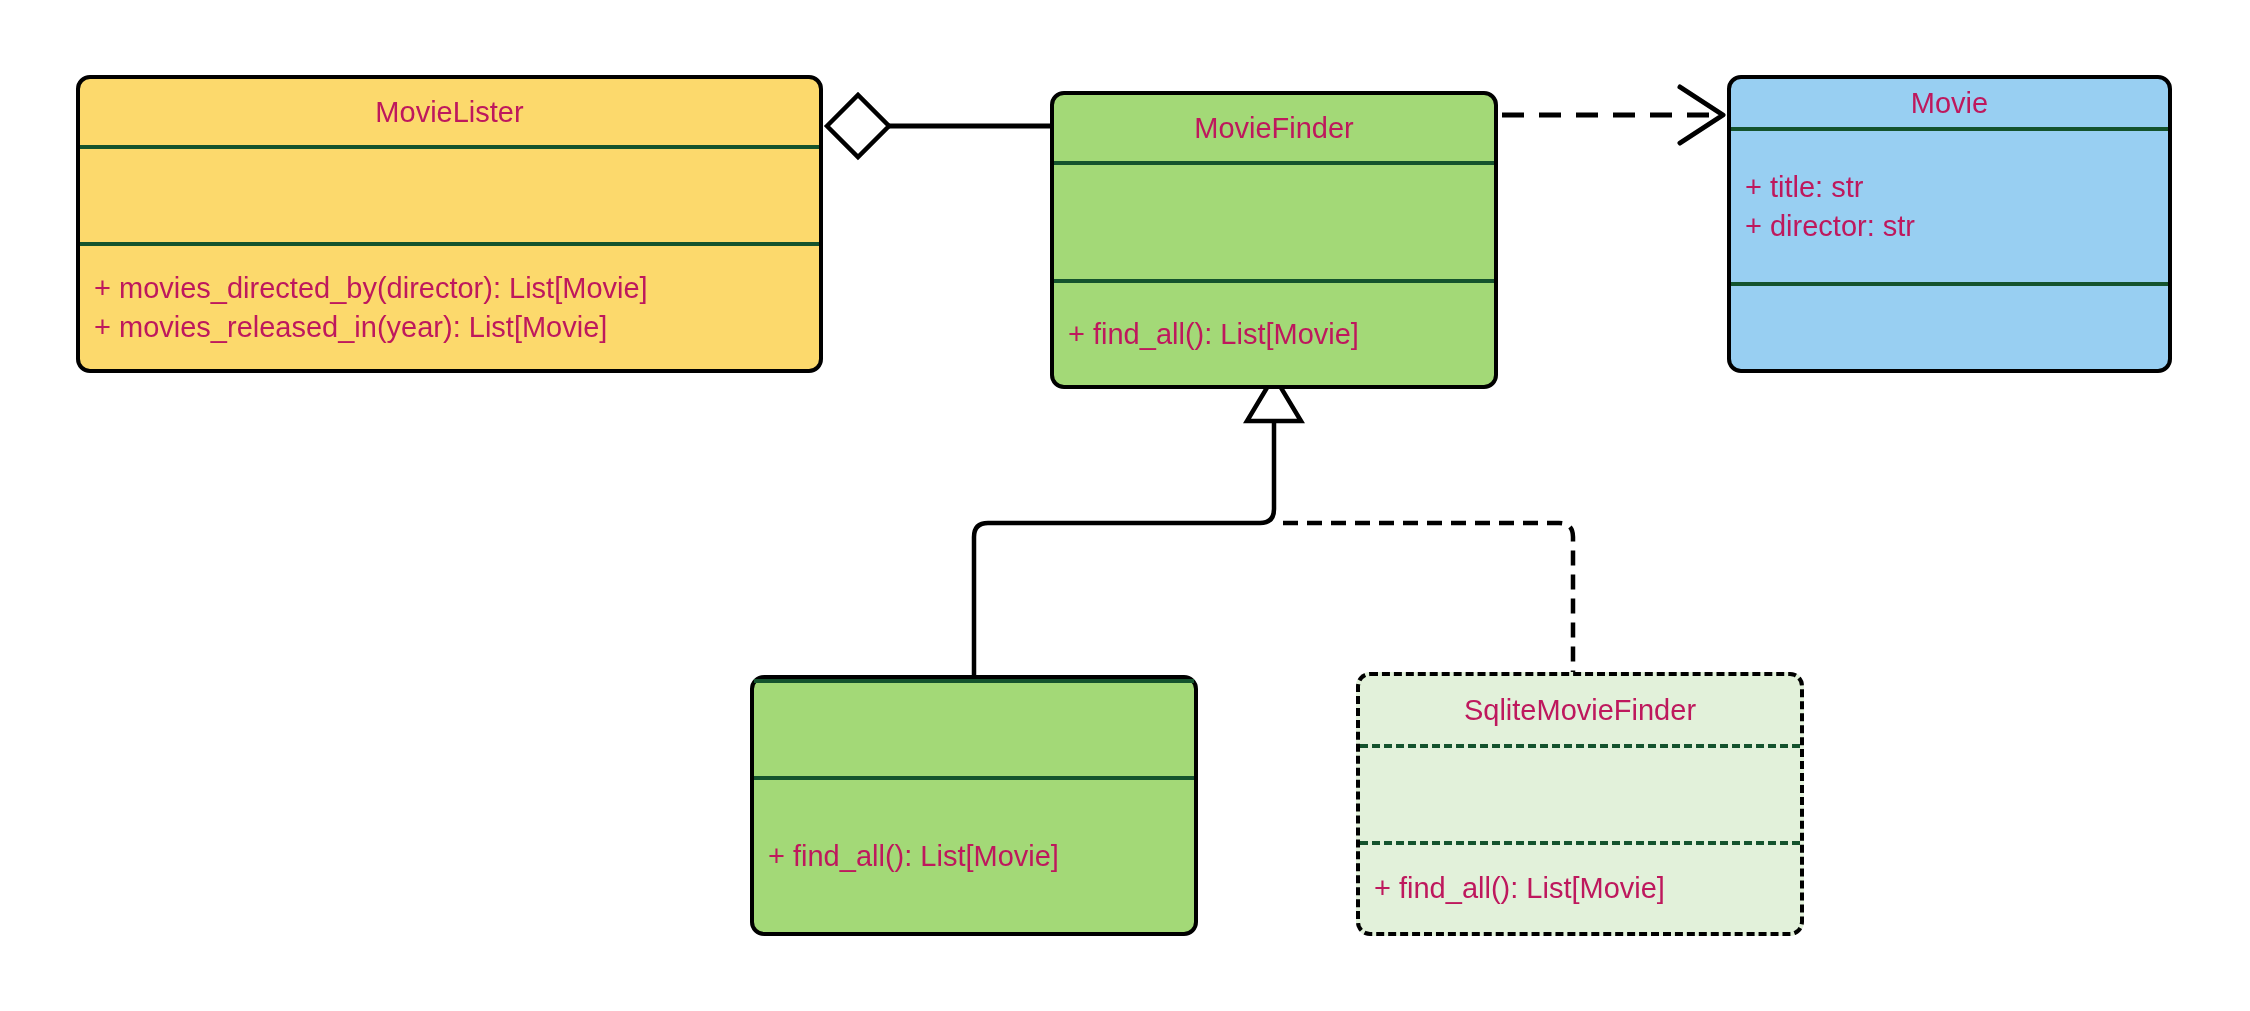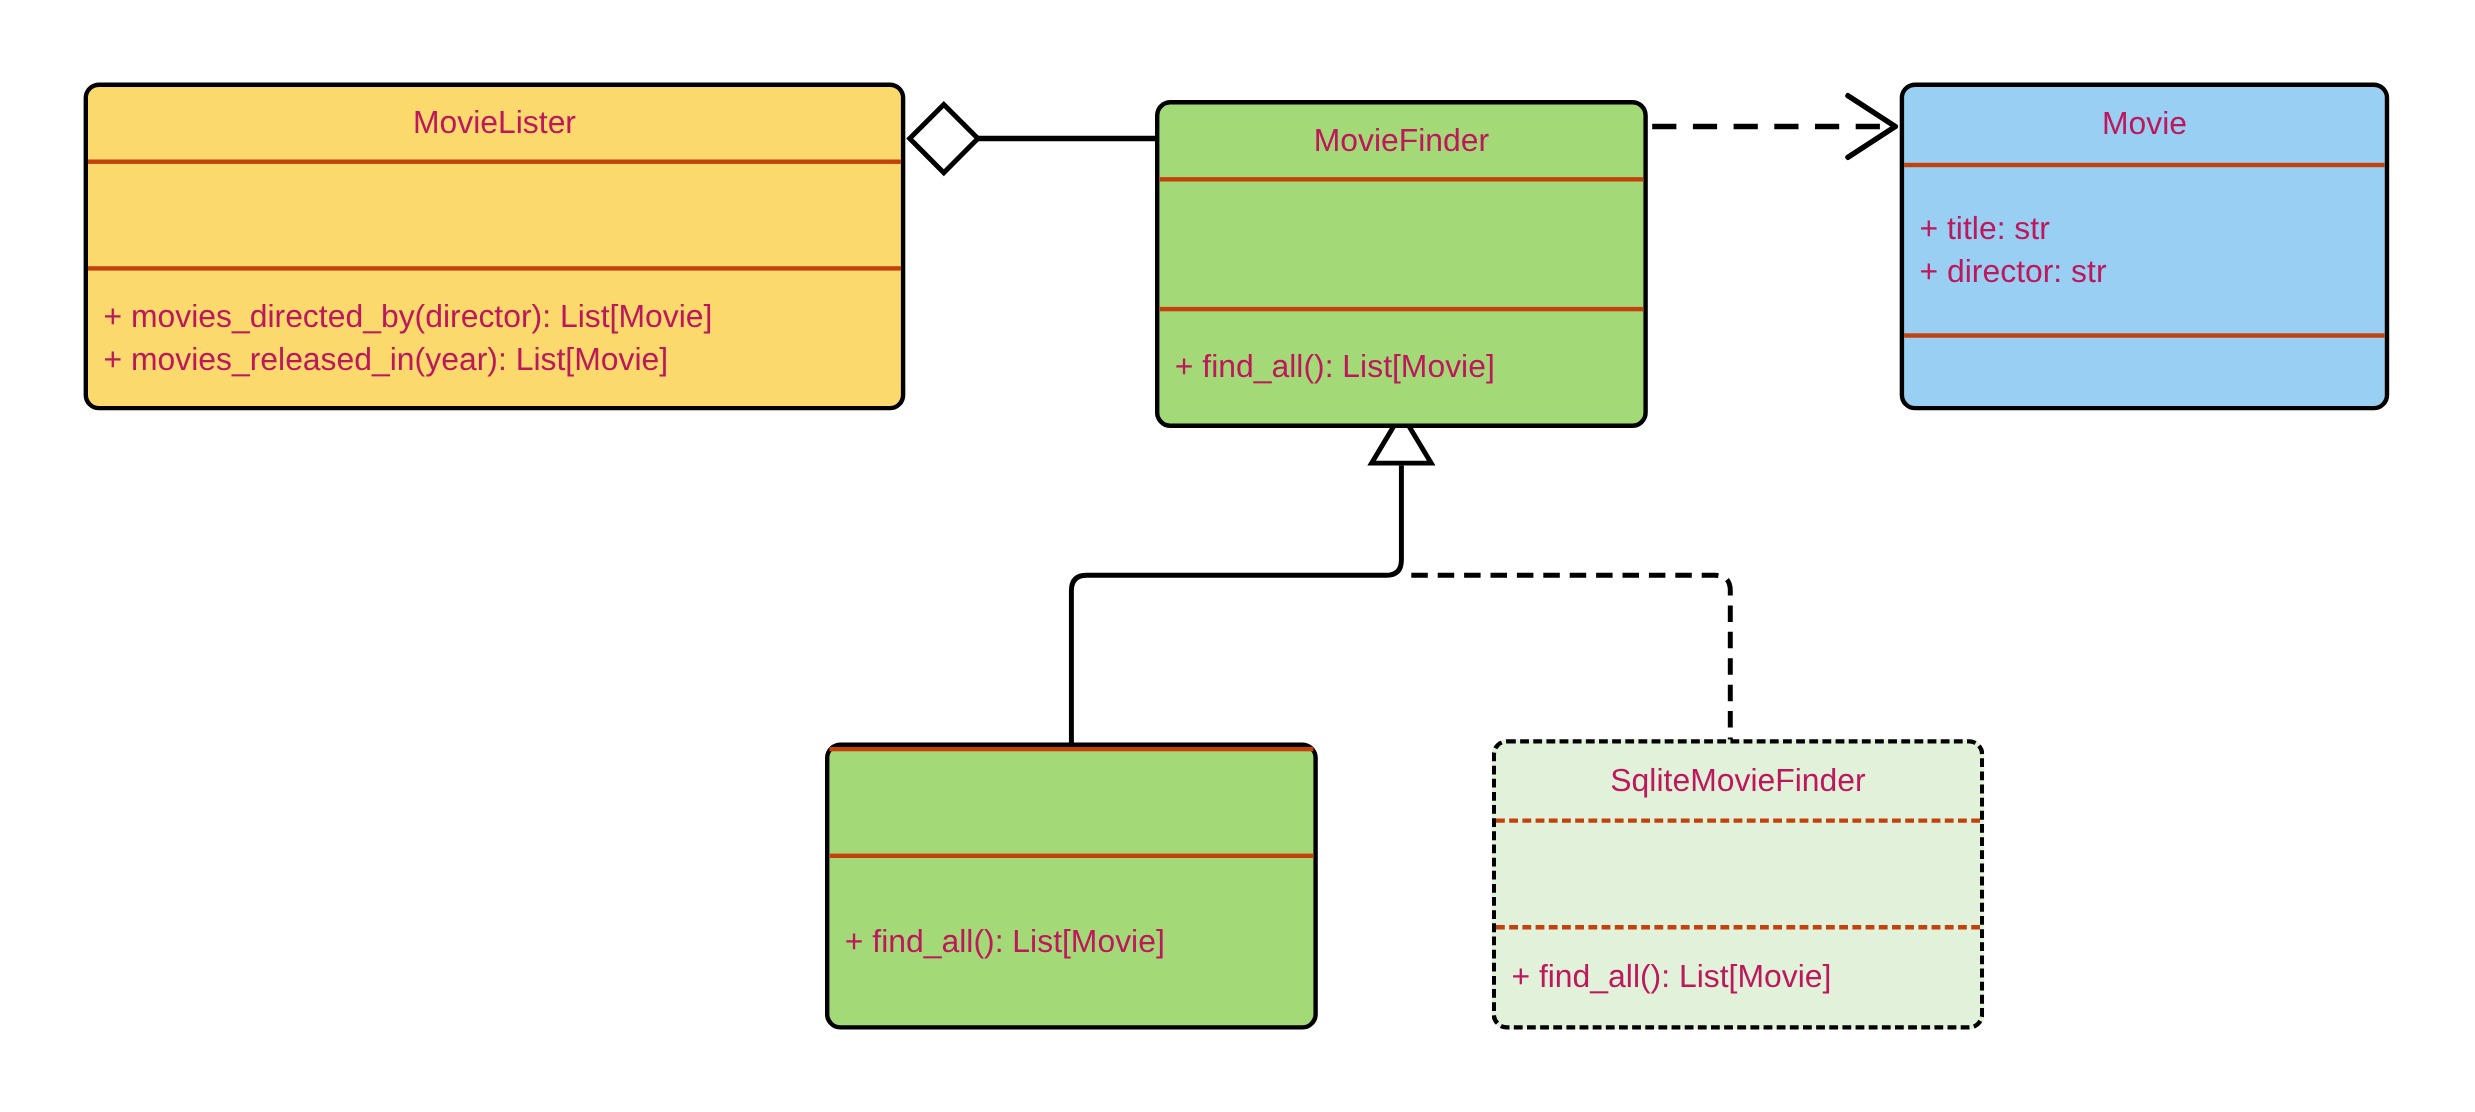--- a/index.html
+++ b/index.html
@@ -8,21 +8,21 @@
     font-family:"Liberation Sans",sans-serif;color:#be185d;overflow:hidden;
   }
   svg.wires{position:absolute;left:0;top:0;width:2250px;height:1011px;}
   .uml-class{
     position:absolute;box-sizing:border-box;
     border:4px solid #000;border-radius:14px;
     display:flex;flex-direction:column;
   }
   .uml-class.dashed{border-style:dashed;}
   .cmp{box-sizing:border-box;flex:0 0 auto;}
-  .cmp.divided{border-top:4px solid #c2410c;}
+  .cmp.divided{border-top:4px solid #14532d;}
   .uml-class.dashed .cmp.divided{border-top-style:dashed;}
   .cmp.title{
     display:flex;align-items:center;justify-content:center;
     font-size:29px;white-space:nowrap;
   }
   .cmp.members{
     display:flex;flex-direction:column;justify-content:center;
     padding:0 14px;font-size:29px;line-height:39px;white-space:nowrap;
   }
   .cmp.grow{flex:1 1 auto;}
@@ -64,21 +64,21 @@
 
   <div class="uml-class" style="left: 1050px; top: 75px; width: 448px; height: 298px; background-color: rgb(163, 217, 119); margin-top: 16px;">
     <div class="cmp title" style="height:66px;">MovieFinder</div>
     <div class="cmp divided" style="height:118px;"></div>
     <div class="cmp divided members grow">
       <div>+ find_all(): List[Movie]</div>
     </div>
   </div>
 
   <div class="uml-class" style="left: 1727px; top: 75px; width: 445px; height: 298px; background-color: rgb(152, 207, 242);">
-    <div class="cmp title" style="height:69px;">Movie</div>
+    <div class="cmp title" style="height:48px;">Movie</div>
     <div class="cmp divided members" style="height:155px;">
       <div>+ title: str</div>
       <div>+ director: str</div>
     </div>
     <div class="cmp divided grow"></div>
   </div>
 
   <div class="uml-class" style="left: 750px; top: 675px; width: 448px; height: 261px; background-color: rgb(163, 217, 119);">
     <div class="cmp divided" style="height:97px;"></div>
     <div class="cmp divided members grow">

